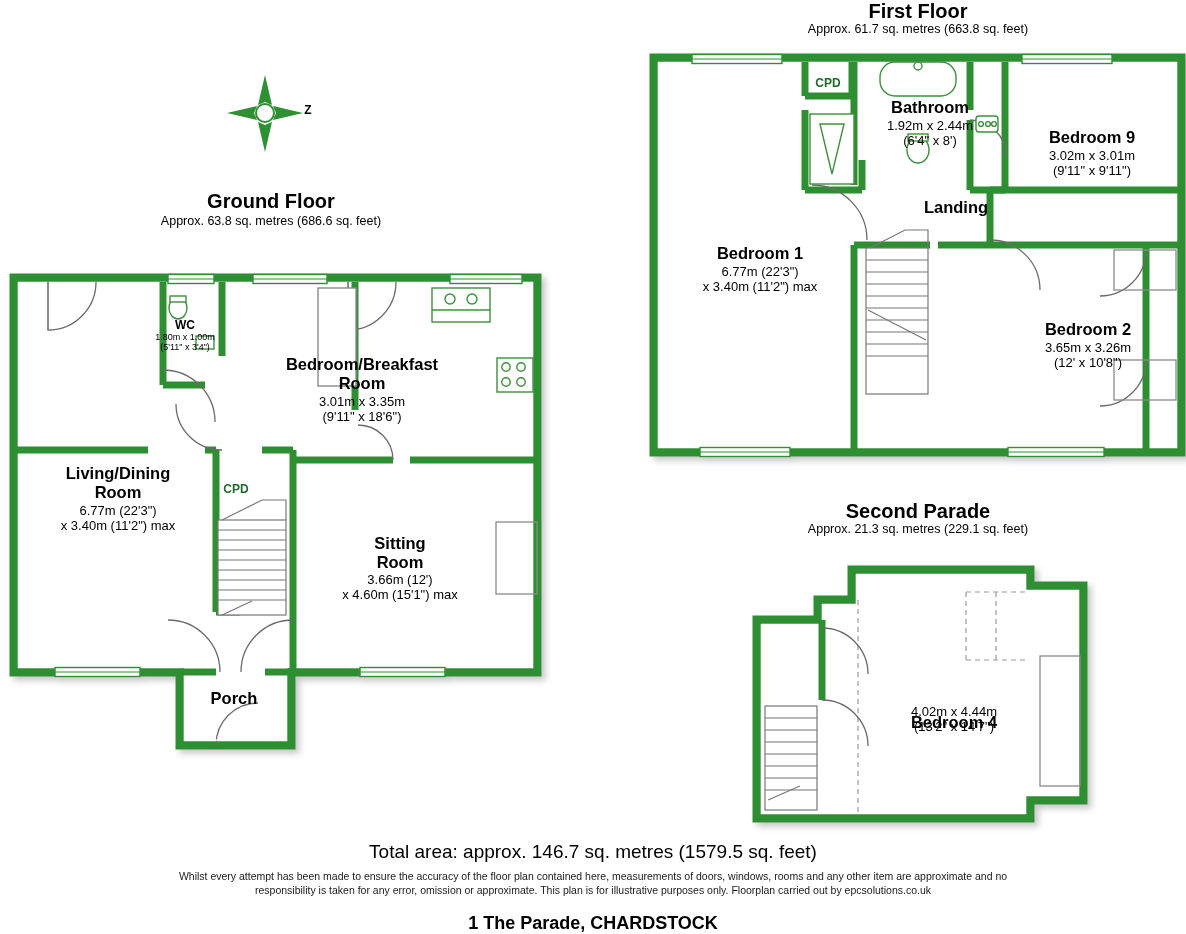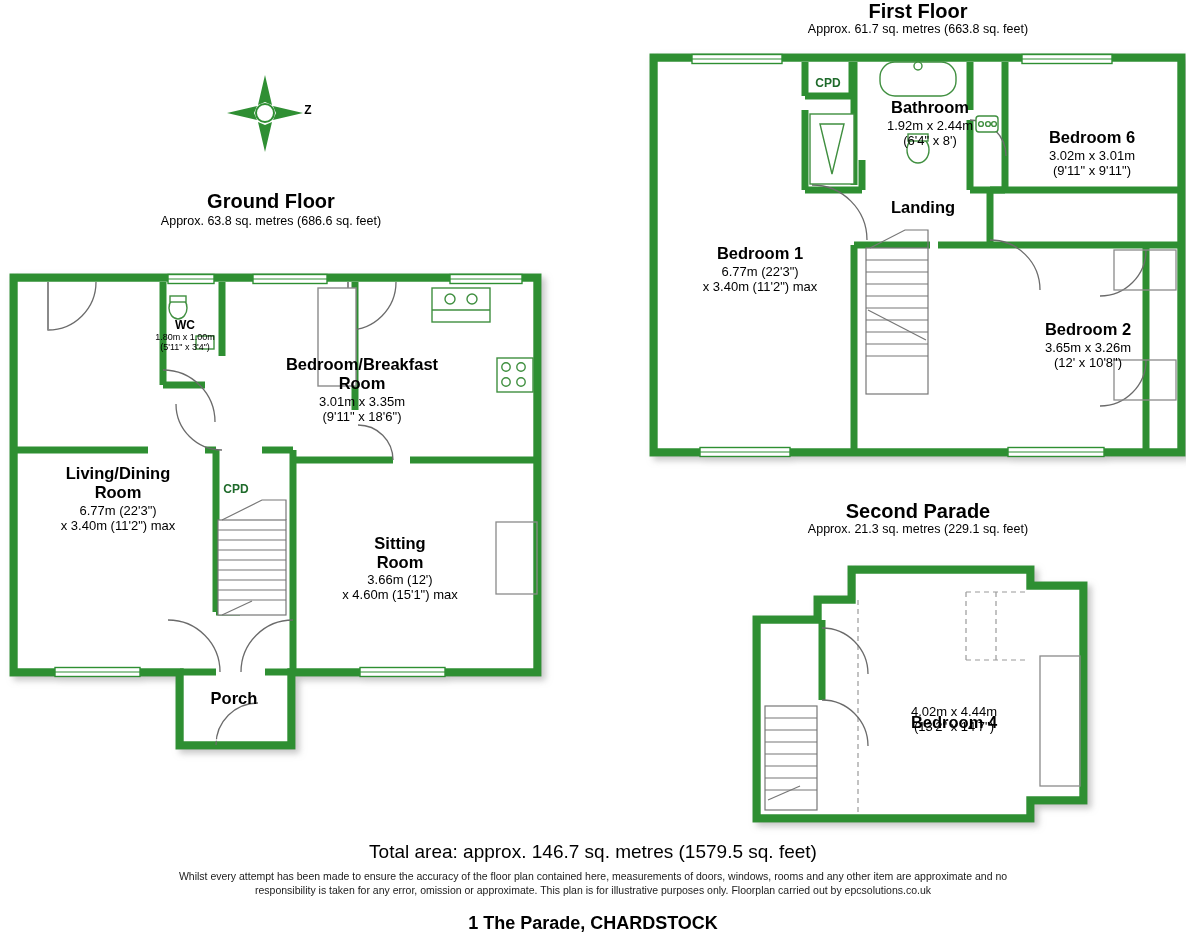--- a/index.html
+++ b/index.html
@@ -361,25 +361,25 @@
   <div class="lbl room-dims" style="left:310px; top:587px; width:180px;">x 4.60m (15'1") max</div>
 
   <div class="lbl room-name" style="left:176px; top:689px; width:116px;">Porch</div>
 
   <div class="lbl cpd-lbl" style="left:208px; top:482px; width:56px;">CPD</div>
 
   <div class="lbl room-name" style="left:845px; top:98px; width:170px;">Bathroom</div>
   <div class="lbl room-dims" style="left:845px; top:118px; width:170px;">1.92m x 2.44m</div>
   <div class="lbl room-dims" style="left:845px; top:133px; width:170px;">(6'4" x 8')</div>
 
-  <div class="lbl room-name" style="left:1012px; top:128px; width:160px;">Bedroom 6</div>
+  <div class="lbl room-name" style="left:1012px; top:128px; width:160px;">Bedroom 9</div>
   <div class="lbl room-dims" style="left:1012px; top:148px; width:160px;">3.02m x 3.01m</div>
   <div class="lbl room-dims" style="left:1012px; top:163px; width:160px;">(9'11" x 9'11")</div>
 
-  <div class="lbl room-name" style="left:858px; top:198px; width:130px;">Landing</div>
+  <div class="lbl room-name" style="left:891px; top:198px; width:130px;">Landing</div>
 
   <div class="lbl room-name" style="left:690px; top:244px; width:140px;">Bedroom 1</div>
   <div class="lbl room-dims" style="left:690px; top:264px; width:140px;">6.77m (22'3")</div>
   <div class="lbl room-dims" style="left:675px; top:279px; width:170px;">x 3.40m (11'2") max</div>
 
   <div class="lbl room-name" style="left:1008px; top:320px; width:160px;">Bedroom 2</div>
   <div class="lbl room-dims" style="left:1008px; top:340px; width:160px;text-align:center;">3.65m x 3.26m</div>
   <div class="lbl room-dims" style="left:1008px; top:355px; width:160px;">(12' x 10'8")</div>
 
   <div class="lbl cpd-lbl" style="left:800px; top:76px; width:56px;">CPD</div>

